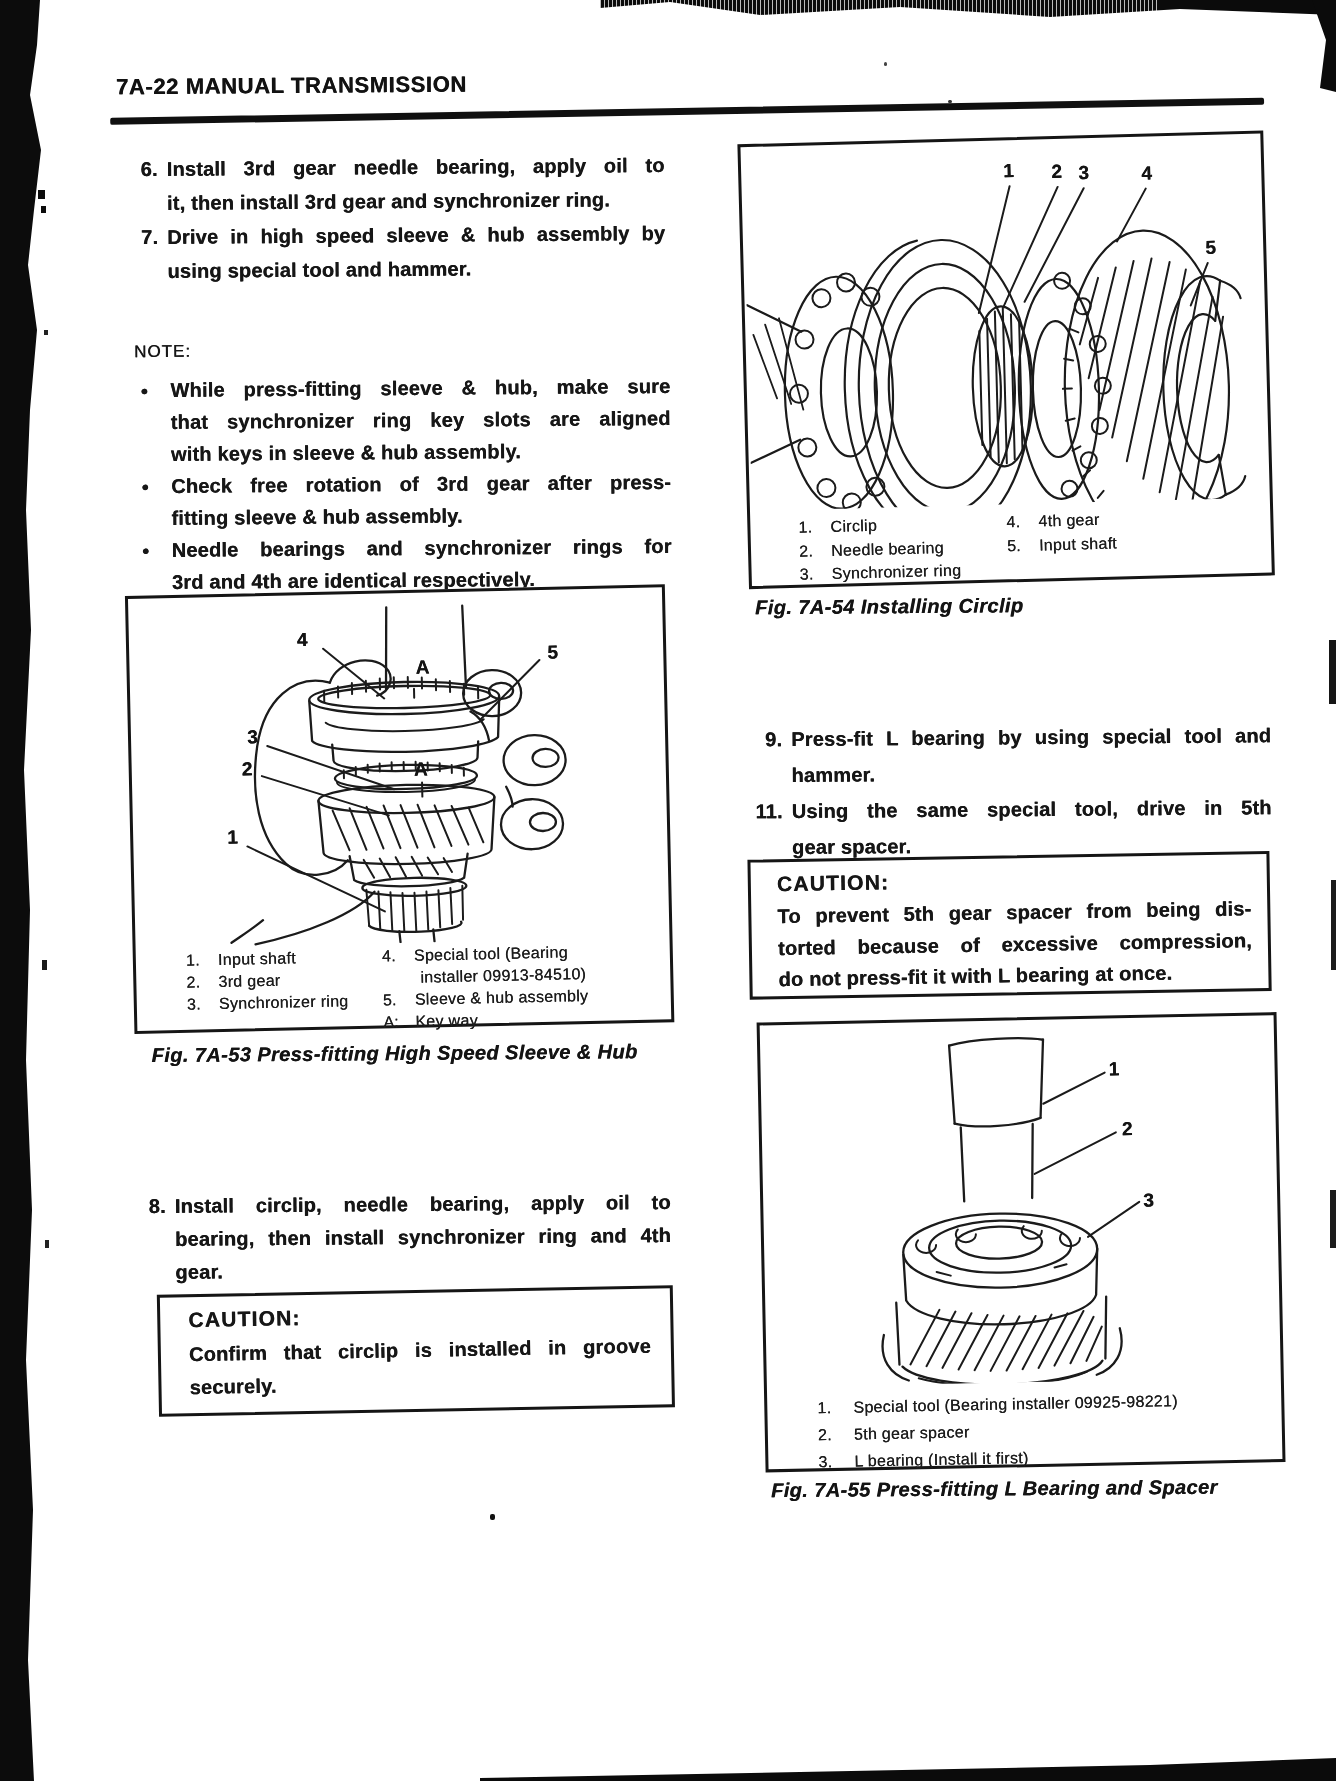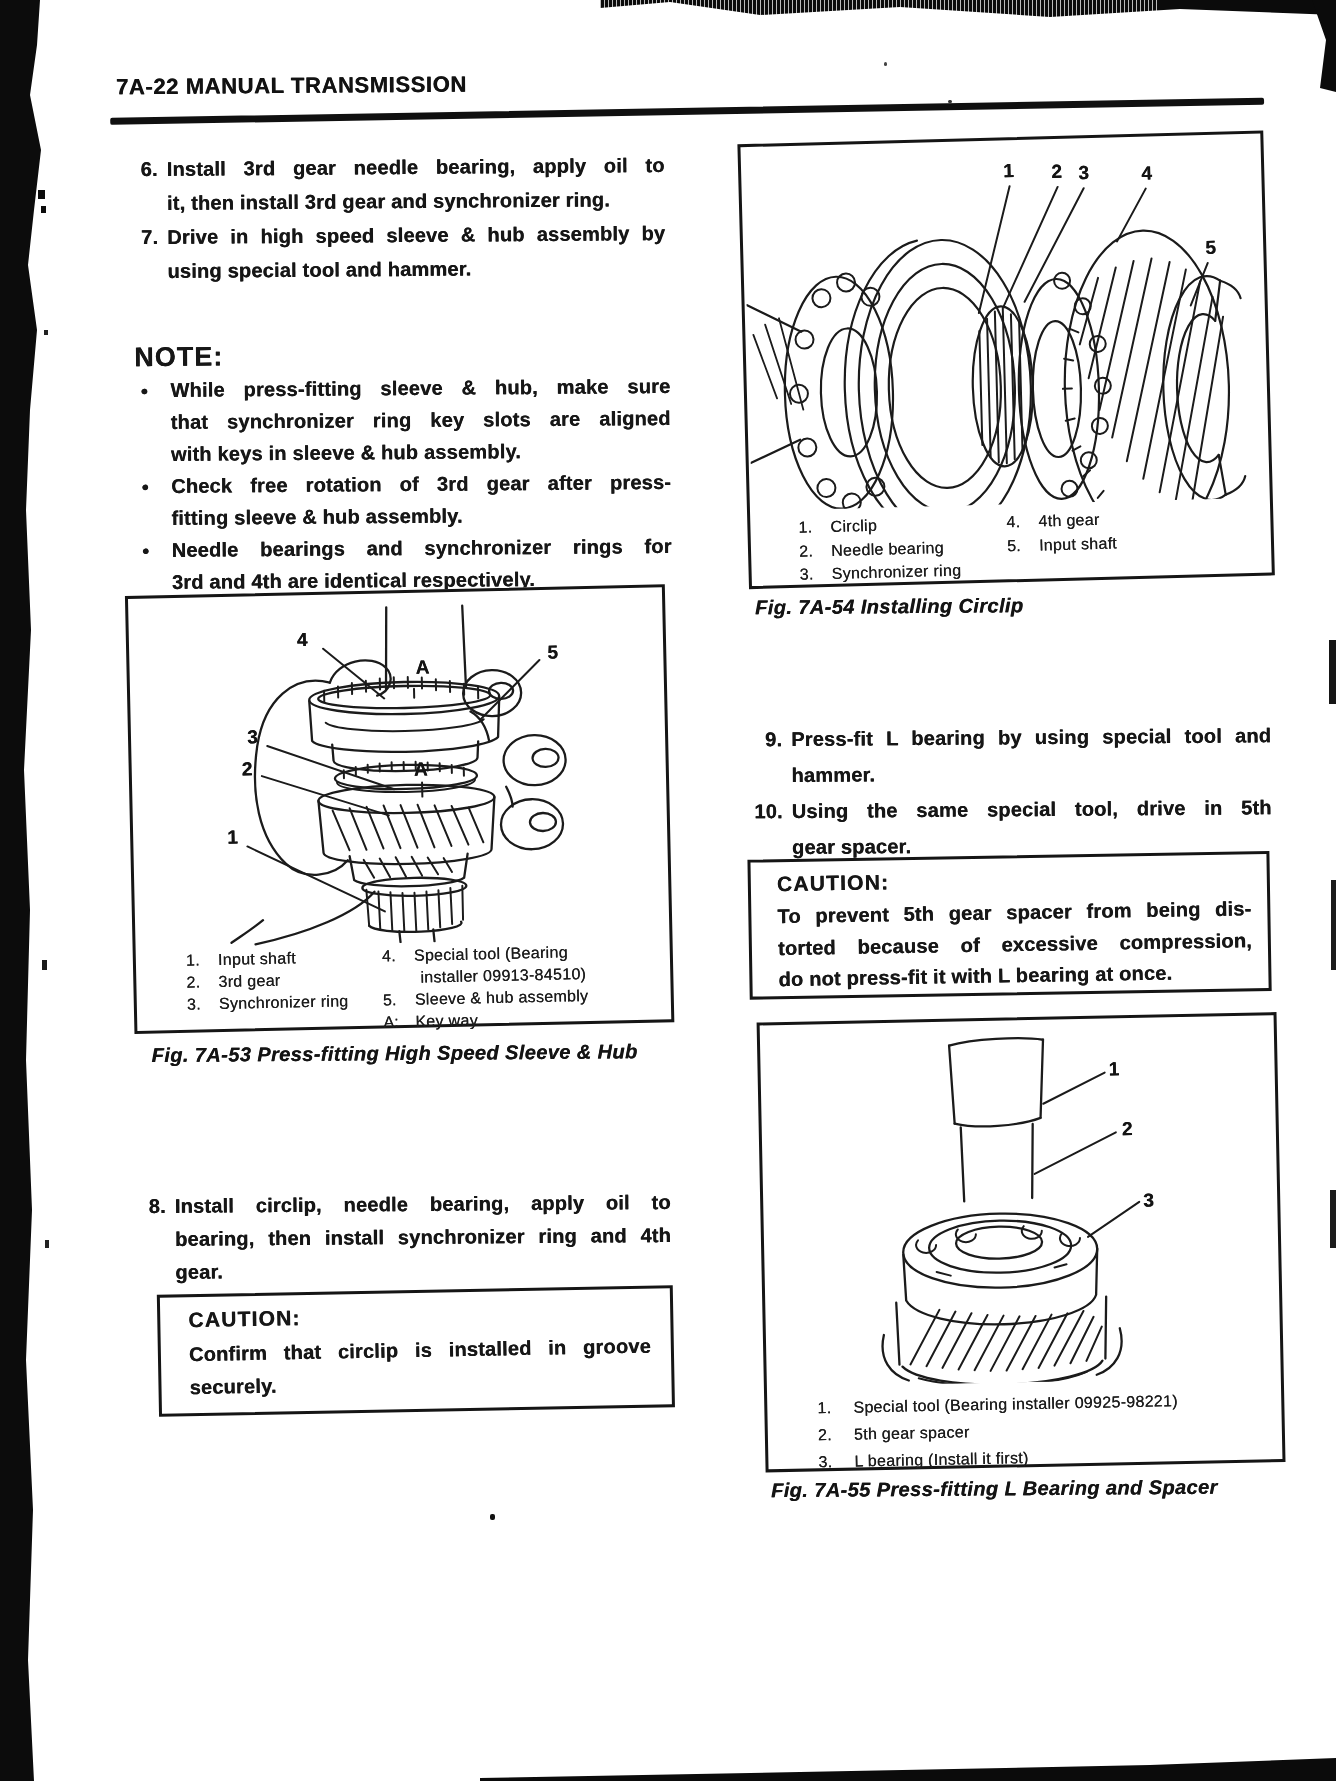--- a/index.html
+++ b/index.html
@@ -16,21 +16,21 @@
     text-shadow:.4px 0 0 currentColor;}
   .header-rule{background:#101010;height:7px;border-radius:2px;}
   
   .step{display:flex;font-size:20px;font-weight:700;line-height:34px;color:#161616;
     letter-spacing:.2px;text-shadow:.35px 0 0 currentColor;}
   .step .num{flex:0 0 36px;text-align:right;padding-right:9px;box-sizing:border-box;}
   .step .body{flex:1;min-width:0;}
   .line{display:block;}
   .line.j{text-align:justify;text-align-last:justify;}
   .lh33{line-height:33px;} .lh36{line-height:36px;}
-  .note-title{font-size:27px;font-weight:700;letter-spacing:1px;text-shadow:.4px 0 0 currentColor;}
+  .note-title{font-size:17px;font-weight:400;letter-spacing:1px;text-shadow:.4px 0 0 currentColor;}
   .bullet-item{display:flex;font-size:20px;font-weight:700;line-height:32px;
     letter-spacing:.2px;text-shadow:.35px 0 0 currentColor;}
   .bullet-item .dot{flex:0 0 38px;font-size:13px;padding-left:8px;box-sizing:border-box;
     transform:translateY(1px);}
   .bullet-item .body{flex:1;min-width:0;}
   
   .fig-box{border:3px solid #151515;background:#fff;box-sizing:border-box;}
   .caution-box{border:3px solid #151515;background:#fff;box-sizing:border-box;}
   .caution-title{font-size:21px;font-weight:700;letter-spacing:1.2px;text-shadow:.4px 0 0 currentColor;}
   .caution-text{font-size:20px;font-weight:700;letter-spacing:.2px;text-shadow:.35px 0 0 currentColor;}
@@ -298,21 +298,21 @@
 
   <div class="abs" style="left:740px;top:722px;width:532px;">
     <div class="step lh36">
       <span class="num" style="flex-basis:52px;">9.</span>
       <span class="body">
         <span class="line j">Press-fit L bearing by using special tool and</span>
         <span class="line">hammer.</span>
       </span>
     </div>
     <div class="step lh36">
-      <span class="num" style="flex-basis:52px;">10.</span>
+      <span class="num" style="flex-basis:52px;">11.</span>
       <span class="body">
         <span class="line j">Using the same special tool, drive in 5th</span>
         <span class="line">gear spacer.</span>
       </span>
     </div>
   </div>
 
   <div class="abs caution-box" style="left:748px;top:858px;width:522px;height:140px;transform:rotate(-0.5deg);padding:10px 18px 0 26px;">
     <div class="caution-title">CAUTION:</div>
     <div class="caution-text" style="margin-top:5px;width:474px;line-height:31.5px;">

